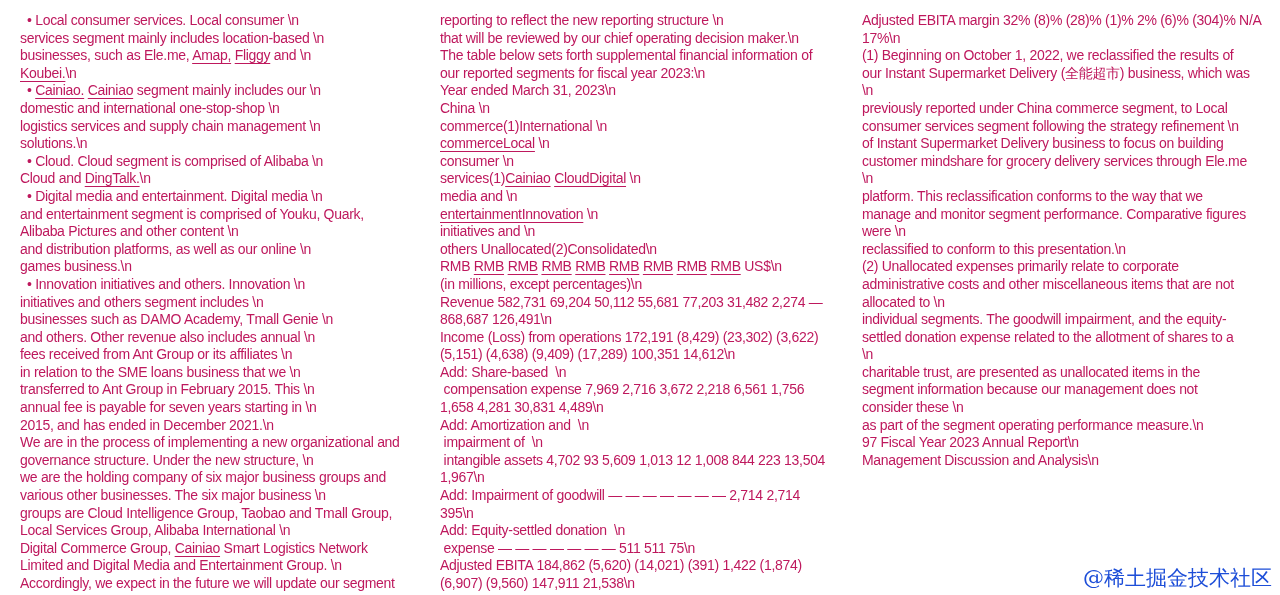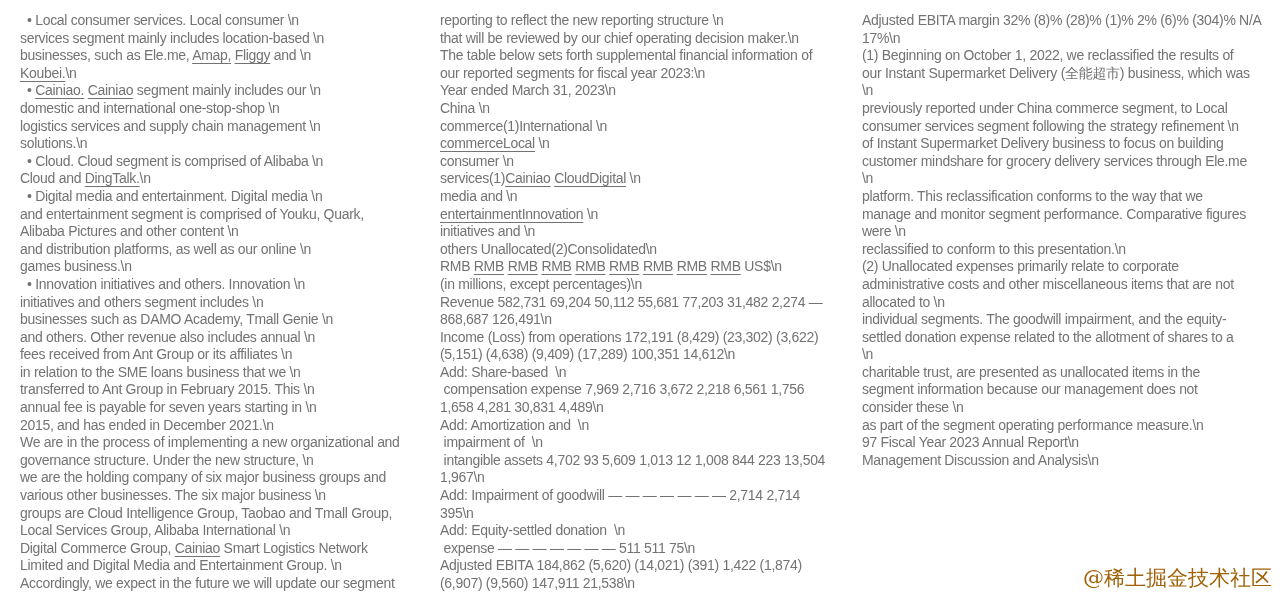--- a/index.html
+++ b/index.html
@@ -11,41 +11,41 @@
     overflow: hidden;
     font-family: "Liberation Sans", sans-serif;
   }
   .col {
     position: absolute;
     top: 12px;
     width: 414px;
     font-size: 14px;
     line-height: 17.6px;
     letter-spacing: -0.3px;
-    color: #737373;
+    color: #be185d;
     white-space: pre;
   }
   .col .line { height: 17.6px; }
   .col .line.bullet { padding-left: 7px; }
   .misspelled {
     text-decoration-line: underline;
     text-decoration-style: wavy;
     text-decoration-color: #e0462e;
     text-decoration-thickness: 1px;
     text-underline-offset: 3px;
     text-decoration: underline;
   }
   .watermark {
     position: absolute;
     right: 8px;
     bottom: 3px;
     font-family: "DejaVu Serif", serif;
     font-size: 21px;
     letter-spacing: 0px;
-    color: #a16207;
+    color: #1d4ed8;
     white-space: pre;
   }
 </style>
 </head>
 <body>
 
 <div class="page">
   <div class="col" style="left:20px"><div class="line bullet">• Local consumer services. Local consumer \n</div><div class="line">services segment mainly includes location-based \n</div><div class="line">businesses, such as Ele.me, <span class="misspelled">Amap,</span> <span class="misspelled">Fliggy</span> and \n</div><div class="line"><span class="misspelled">Koubei.</span>\n</div><div class="line bullet">• <span class="misspelled">Cainiao.</span> <span class="misspelled">Cainiao</span> segment mainly includes our \n</div><div class="line">domestic and international one-stop-shop \n</div><div class="line">logistics services and supply chain management \n</div><div class="line">solutions.\n</div><div class="line bullet">• Cloud. Cloud segment is comprised of Alibaba \n</div><div class="line">Cloud and <span class="misspelled">DingTalk.</span>\n</div><div class="line bullet">• Digital media and entertainment. Digital media \n</div><div class="line">and entertainment segment is comprised of Youku, Quark,</div><div class="line">Alibaba Pictures and other content \n</div><div class="line">and distribution platforms, as well as our online \n</div><div class="line">games business.\n</div><div class="line bullet">• Innovation initiatives and others. Innovation \n</div><div class="line">initiatives and others segment includes \n</div><div class="line">businesses such as DAMO Academy, Tmall Genie \n</div><div class="line">and others. Other revenue also includes annual \n</div><div class="line">fees received from Ant Group or its affiliates \n</div><div class="line">in relation to the SME loans business that we \n</div><div class="line">transferred to Ant Group in February 2015. This \n</div><div class="line">annual fee is payable for seven years starting in \n</div><div class="line">2015, and has ended in December 2021.\n</div><div class="line">We are in the process of implementing a new organizational and</div><div class="line">governance structure. Under the new structure, \n</div><div class="line">we are the holding company of six major business groups and</div><div class="line">various other businesses. The six major business \n</div><div class="line">groups are Cloud Intelligence Group, Taobao and Tmall Group,</div><div class="line">Local Services Group, Alibaba International \n</div><div class="line">Digital Commerce Group, <span class="misspelled">Cainiao</span> Smart Logistics Network</div><div class="line">Limited and Digital Media and Entertainment Group. \n</div><div class="line">Accordingly, we expect in the future we will update our segment</div></div>
   <div class="col" style="left:440px"><div class="line">reporting to reflect the new reporting structure \n</div><div class="line">that will be reviewed by our chief operating decision maker.\n</div><div class="line">The table below sets forth supplemental financial information of</div><div class="line">our reported segments for fiscal year 2023:\n</div><div class="line">Year ended March 31, 2023\n</div><div class="line">China \n</div><div class="line">commerce(1)International \n</div><div class="line"><span class="misspelled">commerceLocal</span> \n</div><div class="line">consumer \n</div><div class="line">services(1)<span class="misspelled">Cainiao</span> <span class="misspelled">CloudDigital</span> \n</div><div class="line">media and \n</div><div class="line"><span class="misspelled">entertainmentInnovation</span> \n</div><div class="line">initiatives and \n</div><div class="line">others Unallocated(2)Consolidated\n</div><div class="line">RMB <span class="misspelled">RMB</span> <span class="misspelled">RMB</span> <span class="misspelled">RMB</span> <span class="misspelled">RMB</span> <span class="misspelled">RMB</span> <span class="misspelled">RMB</span> <span class="misspelled">RMB</span> <span class="misspelled">RMB</span> US$\n</div><div class="line">(in millions, except percentages)\n</div><div class="line">Revenue 582,731 69,204 50,112 55,681 77,203 31,482 2,274 —</div><div class="line">868,687 126,491\n</div><div class="line">Income (Loss) from operations 172,191 (8,429) (23,302) (3,622)</div><div class="line">(5,151) (4,638) (9,409) (17,289) 100,351 14,612\n</div><div class="line">Add: Share-based  \n</div><div class="line"> compensation expense 7,969 2,716 3,672 2,218 6,561 1,756</div><div class="line">1,658 4,281 30,831 4,489\n</div><div class="line">Add: Amortization and  \n</div><div class="line"> impairment of  \n</div><div class="line"> intangible assets 4,702 93 5,609 1,013 12 1,008 844 223 13,504</div><div class="line">1,967\n</div><div class="line">Add: Impairment of goodwill — — — — — — — 2,714 2,714</div><div class="line">395\n</div><div class="line">Add: Equity-settled donation  \n</div><div class="line"> expense — — — — — — — 511 511 75\n</div><div class="line">Adjusted EBITA 184,862 (5,620) (14,021) (391) 1,422 (1,874)</div><div class="line">(6,907) (9,560) 147,911 21,538\n</div></div>
   <div class="col" style="left:862px"><div class="line">Adjusted EBITA margin 32% (8)% (28)% (1)% 2% (6)% (304)% N/A</div><div class="line">17%\n</div><div class="line">(1) Beginning on October 1, 2022, we reclassified the results of</div><div class="line">our Instant Supermarket Delivery (全能超市) business, which was</div><div class="line">\n</div><div class="line">previously reported under China commerce segment, to Local</div><div class="line">consumer services segment following the strategy refinement \n</div><div class="line">of Instant Supermarket Delivery business to focus on building</div><div class="line">customer mindshare for grocery delivery services through Ele.me</div><div class="line">\n</div><div class="line">platform. This reclassification conforms to the way that we</div><div class="line">manage and monitor segment performance. Comparative figures</div><div class="line">were \n</div><div class="line">reclassified to conform to this presentation.\n</div><div class="line">(2) Unallocated expenses primarily relate to corporate</div><div class="line">administrative costs and other miscellaneous items that are not</div><div class="line">allocated to \n</div><div class="line">individual segments. The goodwill impairment, and the equity-</div><div class="line">settled donation expense related to the allotment of shares to a</div><div class="line">\n</div><div class="line">charitable trust, are presented as unallocated items in the</div><div class="line">segment information because our management does not</div><div class="line">consider these \n</div><div class="line">as part of the segment operating performance measure.\n</div><div class="line">97 Fiscal Year 2023 Annual Report\n</div><div class="line">Management Discussion and Analysis\n</div></div>

